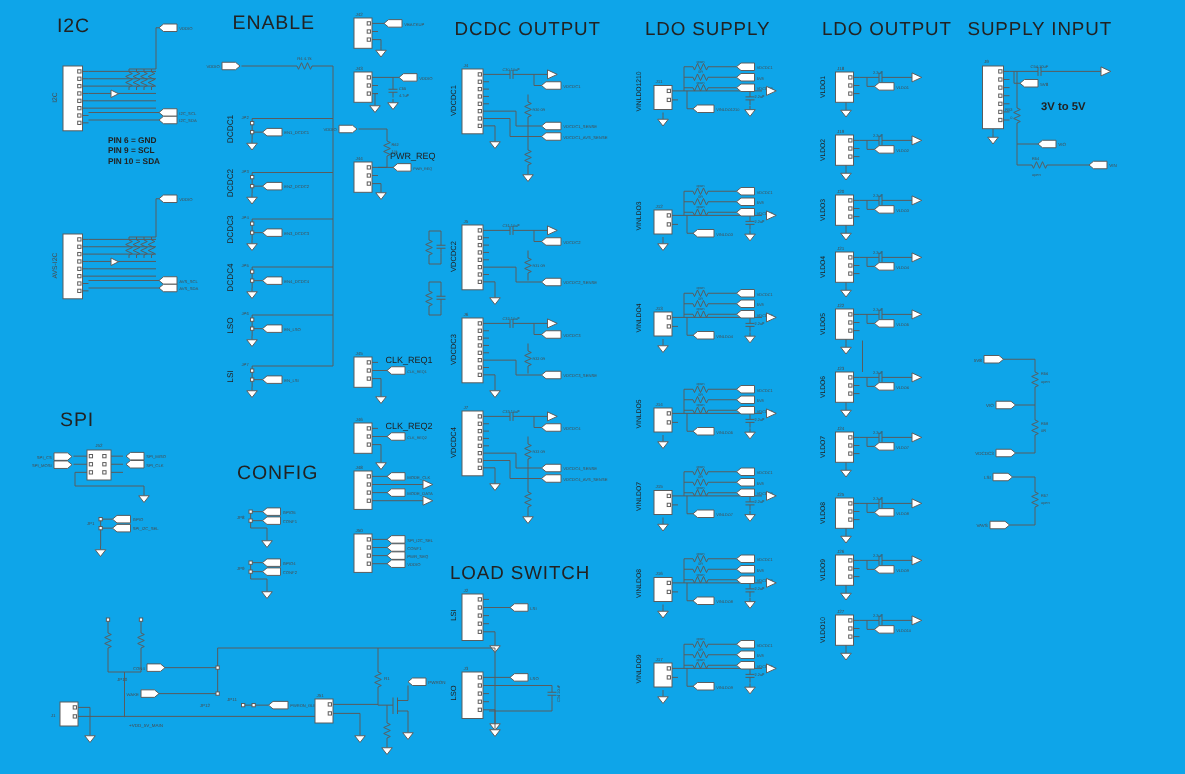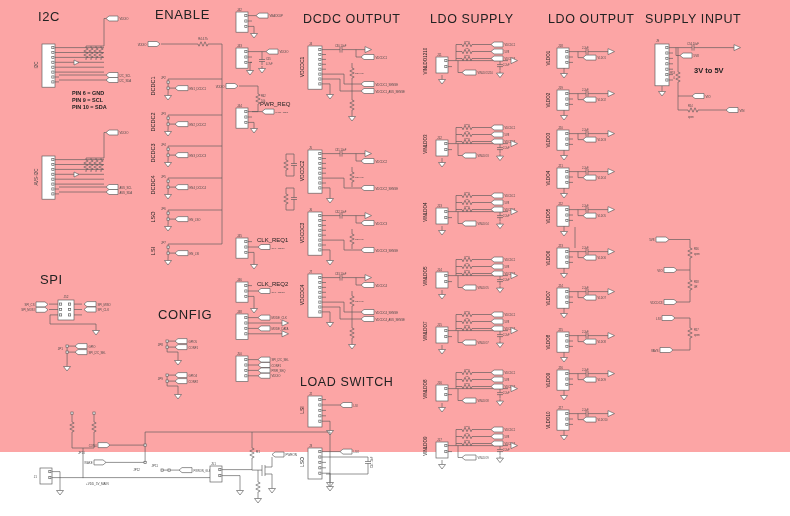--- a/index.html
+++ b/index.html
@@ -1,17 +1,17 @@
 <!DOCTYPE html>
 <html><head>
 <meta charset="utf-8">
 <style>
   html,body{margin:0;padding:0;background:#fff;}
   body{width:790px;height:516px;overflow:hidden;}
-  #stage{width:790px;height:452px;background:#fca5a5;position:relative;}
+  #stage{width:790px;height:516px;background:#0ea5e9;position:relative;}
   svg{display:block;}
   svg text{font-family:"Liberation Sans",sans-serif;fill:#333;}
   .title{fill:#222;letter-spacing:.6px;font-weight:500;}
   .note{fill:#222;font-weight:600;}
   .w{stroke:#5a5a5a;fill:none;stroke-width:.65;}
   .sym{stroke:#5a5a5a;fill:#ffffff;stroke-width:.65;}
   .lbl{fill:#4a4a4a;}
   .biglbl{fill:#222;font-weight:500;}
 </style>
 </head>

